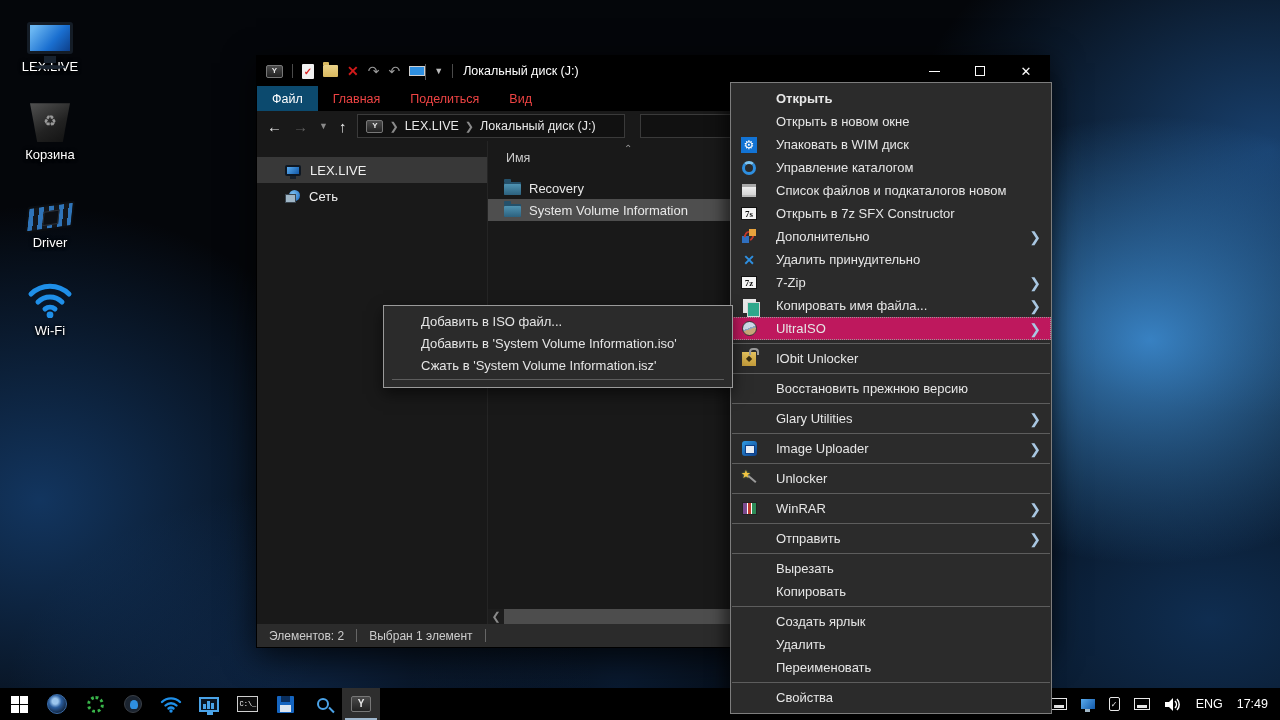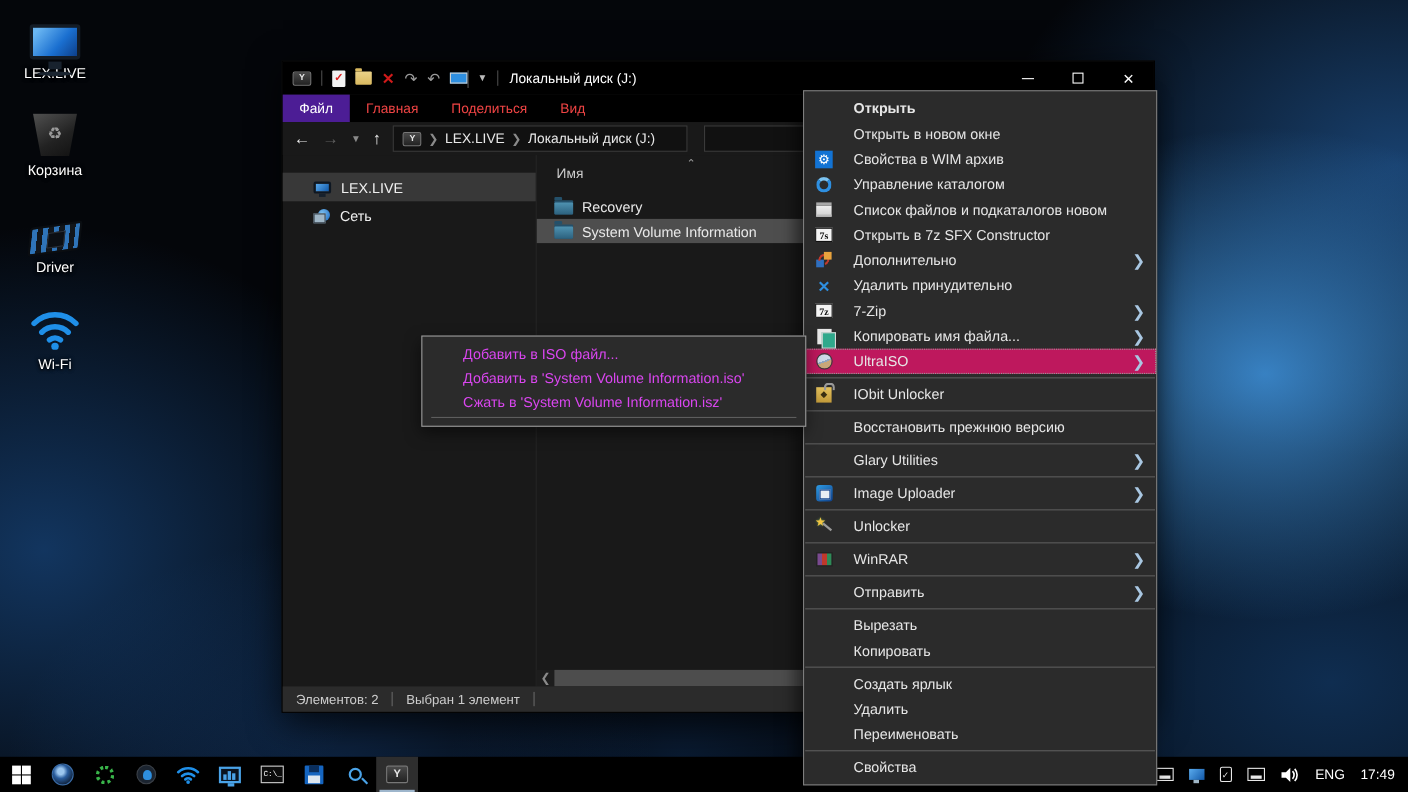--- a/index.html
+++ b/index.html
@@ -43,21 +43,21 @@
   .q-drop{color:#bbb;font-size:9px}
   .tb-title{margin-left:10px;font-size:12.5px;color:#fff;display:flex;align-items:center;gap:10px}
   .controls{margin-left:auto;display:flex;height:30px}
   .ctl{width:46px;display:flex;align-items:center;justify-content:center;color:#fff}
   .ctl .min{width:11px;height:1px;background:#fff}
   .ctl .max{width:10px;height:10px;border:1px solid #fff}
   .ctl.close{font-size:13px}
   
   .tabs{height:25px;background:#000;display:flex;align-items:stretch;flex:0 0 auto}
   .tab{padding:0 15px;display:flex;align-items:center;color:#ef4444;font-size:12.5px}
-  .tab.active{background:#4c1d95;color:#fff}
+  .tab.active{background:#0c4a6e;color:#fff}
   
   .addr{height:30px;background:#191919;display:flex;align-items:center;padding:0 6px 0 10px;gap:11px;flex:0 0 auto}
   .nav-a{font-size:15px;line-height:1}
   .a-back{color:#e8e8e8}.a-fwd{color:#5f5f5f}.a-chev{color:#8a8a8a;font-size:9px}.a-up{color:#e8e8e8}
   .abox{flex:0 0 auto;width:268px;height:24px;background:#111;border:1px solid #3a3a3a;display:flex;align-items:center;gap:6px;padding:0 8px;color:#e8e8e8;font-size:12.5px}
   .crumb-chev{color:#8a8a8a;font-size:11px}
   .sbox{flex:1;height:24px;background:#111;border:1px solid #3a3a3a;margin-left:4px}
   
   .content{flex:1;display:flex;min-height:0}
   .navpane{width:231px;border-right:1px solid #252525;padding-top:16px;flex:0 0 auto}
@@ -108,21 +108,21 @@
   .i-iobit{width:14px;height:14px;background:linear-gradient(#e5c25d,#c29a3a);position:relative;color:#3a2f12;font-size:8px;line-height:14px;text-align:center}
   .i-iobit::after{content:"";position:absolute;right:-3px;top:-4px;width:6px;height:5px;border:2px solid #9a9a9a;border-bottom:none;border-radius:4px 4px 0 0}
   .i-imgup{width:15px;height:15px;border-radius:3px;background:linear-gradient(140deg,#2e9be4,#0d3f8a);position:relative}
   .i-imgup::after{content:"";position:absolute;left:3px;top:4px;width:8px;height:7px;background:#e8eef5;border:1px solid #0d3f8a}
   .i-unlocker{position:relative;width:16px;height:16px}
   .i-unlocker::before{content:"★";position:absolute;left:0;top:-3px;color:#f4c542;font-size:11px;text-shadow:0 0 2px #7a5;}
   .i-unlocker::after{content:"";position:absolute;left:6px;top:7px;width:10px;height:2px;background:#9a9a9a;transform:rotate(40deg)}
   .i-winrar{width:15px;height:13px;background:linear-gradient(90deg,#7a4a8f 0 32%,#fff 32% 35%,#c0392b 35% 65%,#fff 65% 68%,#2e8b57 68% 100%);border:1px solid #222}
   
   .smenu{position:absolute;left:383px;top:305px;width:350px;background:#2b2b2b;border:1px solid #9a9a9a;padding:4px 0;z-index:60;box-shadow:0 6px 14px rgba(0,0,0,.55)}
-  .sm-row{height:22px;display:flex;align-items:center;padding-left:37px;color:#d946ef;font-size:13px}
+  .sm-row{height:22px;display:flex;align-items:center;padding-left:37px;color:#e5e5e5;font-size:13px}
   .sm-sep{height:1px;background:#5d5d5d;margin:3px 8px}
   
   .taskbar{position:absolute;left:0;bottom:0;width:1280px;height:32px;background:#000;display:flex;align-items:center;z-index:40}
   .tb-btn{width:38px;height:32px;display:flex;align-items:center;justify-content:center;flex:0 0 auto;position:relative}
   .tb-btn.active{background:#2e2e2e}
   .tb-btn.active::after{content:"";position:absolute;left:3px;bottom:0;width:32px;height:2px;background:#9eb6cc}
   .w-logo{width:17px;height:17px;display:grid;grid-template-columns:8px 8px;grid-template-rows:8px 8px;gap:1px}
   .w-logo span{background:#fff}
   .t-disc{width:20px;height:20px;border-radius:50%;background:radial-gradient(circle at 40% 35%,#9cc6ee 0 18%,#2a5d9e 40%,#12253f 75%);border:1px solid #3a6ca8}
   .t-loader{width:17px;height:17px;border-radius:50%;border:3px dotted #39b54a}
@@ -278,21 +278,21 @@
   <div class="cm-row b">
       <span class="cm-label">Открыть</span>
     </div>
   <div class="cm-row">
       <span>Открыть в новом окне</span>
     </div>
   <div class="cm-row">
       <span class="cm-ico">
         <i class="i-wim">⚙</i>
       </span>
-      <span>Свойства в WIM архив</span>
+      <span>Упаковать в WIM диск</span>
     </div>
   <div class="cm-row">
       <span class="cm-ico">
         <i class="i-catalog"></i>
       </span>
       <span>Управление каталогом</span>
     </div>
   <div class="cm-row">
       <span class="cm-ico">
         <i class="i-list"></i>

